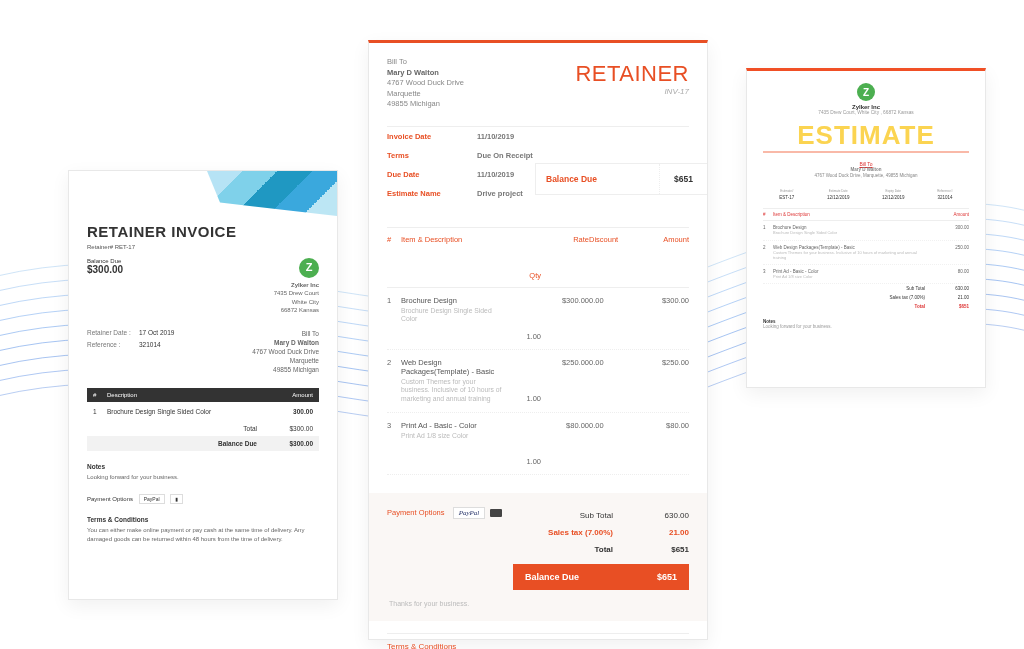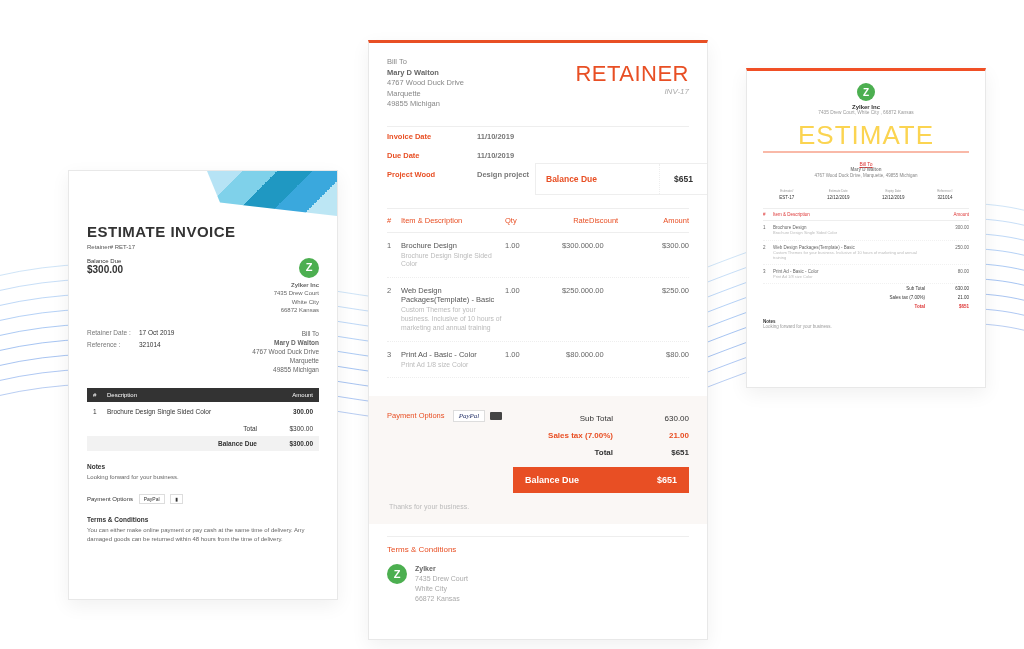--- a/index.html
+++ b/index.html
@@ -53,21 +53,21 @@
   .inv-title { color:#e84f24; font-size:22px; font-weight:500; letter-spacing:.5px; }
   .inv-num { color:#aaa; font-size:8px;font-style:italic; }
   .meta-grid { margin-top:16px; border-top:1px solid #eee; }
   .meta-row { display:flex; font-size:7.5px;font-weight:bold; }
   .meta-row .k { color:#e84f24; width:90px; padding:5px 0; }
   .meta-row .v { color:#777; padding:5px 0; }
   .bal-box { position:absolute; right:0; top:120px; width:172px; border:1px solid #eee; border-right:none; display:flex; }
   .bal-box .k { color:#e84f24; font-weight:700; padding:10px 10px; font-size:8.5px; flex:1; border-right:1px dotted #eee; }
   .bal-box .v { padding:10px 14px; font-size:8.5px; font-weight:600; }
   .items-head { display:flex; margin:0 18px; border-top:1px solid #eee; border-bottom:1px solid #eee; padding:7px 0; color:#e84f24; font-size:7.5px; }
-  .col-n{width:14px;} .col-d{flex:1;} .col-q{width:36px;text-align:left;} .col-r{width:48px;text-align:right;} .col-ds{width:48px;text-align:left;} .col-a{width:52px;text-align:right;}
+  .col-n{width:14px;} .col-d{flex:1;} .col-q{width:36px;text-align:right;margin-top:36px;} .col-r{width:48px;text-align:right;} .col-ds{width:48px;text-align:left;} .col-a{width:52px;text-align:right;}
   .item-row { display:flex; margin:0 18px; padding:8px 0; border-bottom:1px dotted #eee; font-size:7.5px; color:#666; }
   .item-row .ttl { color:#555; }
   .item-row .sub { color:#bbb; font-size:6.8px; line-height:1.3; margin-top:2px; }
   .summary { background:#faf7f5; margin-top:18px; padding:14px 18px 14px 18px; }
   .sum-row { display:flex; justify-content:flex-end; font-size:8px; padding:4px 0; }
   .sum-row .lbl { width:110px; text-align:right; margin-right:26px; }
   .sum-row .val { width:50px; text-align:right; }
   .sum-row.orange .lbl,.sum-row.orange .val{ color:#e84f24; font-weight:600; }
   .sum-row.total .lbl,.sum-row.total .val{ font-weight:700; }
   .bal-bar { background:#e84f24; color:#fff; display:flex; justify-content:space-between; padding:8px 12px; margin-top:6px; font-size:9px; font-weight:600; }
@@ -82,21 +82,21 @@
   .org-addr { font-size:7px; color:#aaa; line-height:1.4; }
   .org-addr b { color:#666; }
 
   
   .sheet.right { right:38px; top:68px; width:240px; height:320px; border-top:3px solid #f04f25; font-size:5.2px; }
   .est-pad{ padding:12px 16px; }
   .est-head{ text-align:center; }
   .est-head .logo-z{ width:18px;height:18px;font-size:10px;}
   .est-org{ font-size:6px; font-weight:700; }
   .est-addr{ color:#999; font-size:4.8px; line-height:1.3;}
-  .estimate-title { text-align:center; color:#fbd451; font-size:26px; font-weight:400; letter-spacing:1px; margin-top:4px;}
+  .estimate-title { text-align:center; color:#fbd451; font-size:26px; font-weight:700; letter-spacing:1px; margin-top:4px;}
   .est-bar { height:1.5px; background:#f04f25; margin-top:0; opacity:.4; }
   .est-bill { text-align:center; margin-top:8px; }
   .est-bill .who { color:#d33; font-size:5px; text-decoration:underline; }
   .est-bill .a { color:#888; font-size:4.5px; line-height:1.4; }
   .est-meta { display:flex; justify-content:space-around; margin-top:10px; font-size:4.5px; text-align:center; }
   .est-meta .c h6{ color:#999; font-weight:400; margin-bottom:2px;}
   .est-table { margin-top:8px; }
   .est-thead{ display:flex; border-top:1px solid #eee; border-bottom:1px solid #eee; padding:3px 0; color:#d33; font-size:4.5px;}
   .est-thead .a{width:10px;} .est-thead .b{flex:1;} .est-thead .c{width:40px;text-align:right;}
   .est-row { display:flex; padding:4px 0; font-size:4.5px; color:#666; border-bottom:1px dotted #f1f1f1;}
@@ -124,21 +124,21 @@
     <path d="M-50 245 C 200 155, 420 335, 700 225 S 1100 135,1200 335" stroke="#4d8ae5" opacity=".5"></path>
     <path d="M-50 260 C 200 170, 420 350, 700 240 S 1100 150,1200 350" stroke="#3f7de0" opacity=".45"></path>
     <path d="M-50 275 C 200 185, 420 365, 700 255 S 1100 165,1200 365" stroke="#3876e0" opacity=".4"></path>
     <path d="M-50 290 C 200 200, 420 380, 700 270 S 1100 180,1200 380" stroke="#356fdb" opacity=".35"></path>
   </g>
 </svg>
 
 <div class="sheet left">
   <div class="geo"></div>
   <div class="left-inner">
-    <div class="ret-title">ESTIMATE INVOICE</div>
+    <div class="ret-title">RETAINER INVOICE</div>
     <div class="ret-sub">Retainer# RET-17</div>
     <div class="ret-row">
       <div>
         <div class="ret-bal-label">Balance Due</div>
         <div class="ret-bal-amt">$300.00</div>
       </div>
       <div class="ret-logo-block">
         <div class="logo-z">Z</div>
         <div><b>Zylker Inc</b></div>
         <div>7435 Drew Court</div>
@@ -205,26 +205,30 @@
     <div class="inv-title-area">
       <div class="inv-title">RETAINER</div>
       <div class="inv-num">INV-17</div>
     </div>
     <div class="meta-grid">
       <div class="meta-row">
           <span class="k">Invoice Date</span>
           <span class="v">11/10/2019</span>
         </div>
       <div class="meta-row">
+          <span class="k">Terms</span>
+          <span class="v">Due On Receipt</span>
+        </div>
+      <div class="meta-row">
           <span class="k">Due Date</span>
           <span class="v">11/10/2019</span>
         </div>
       <div class="meta-row">
-          <span class="k">Project Wood</span>
-          <span class="v">Design project</span>
+          <span class="k">Estimate Name</span>
+          <span class="v">Drive project</span>
         </div>
     </div>
   </div>
   <div class="bal-box">
     <span class="k">Balance Due</span>
     <span class="v">$651</span>
   </div>
 
   <div style="height:24px;"></div>
   <div class="items-head">

